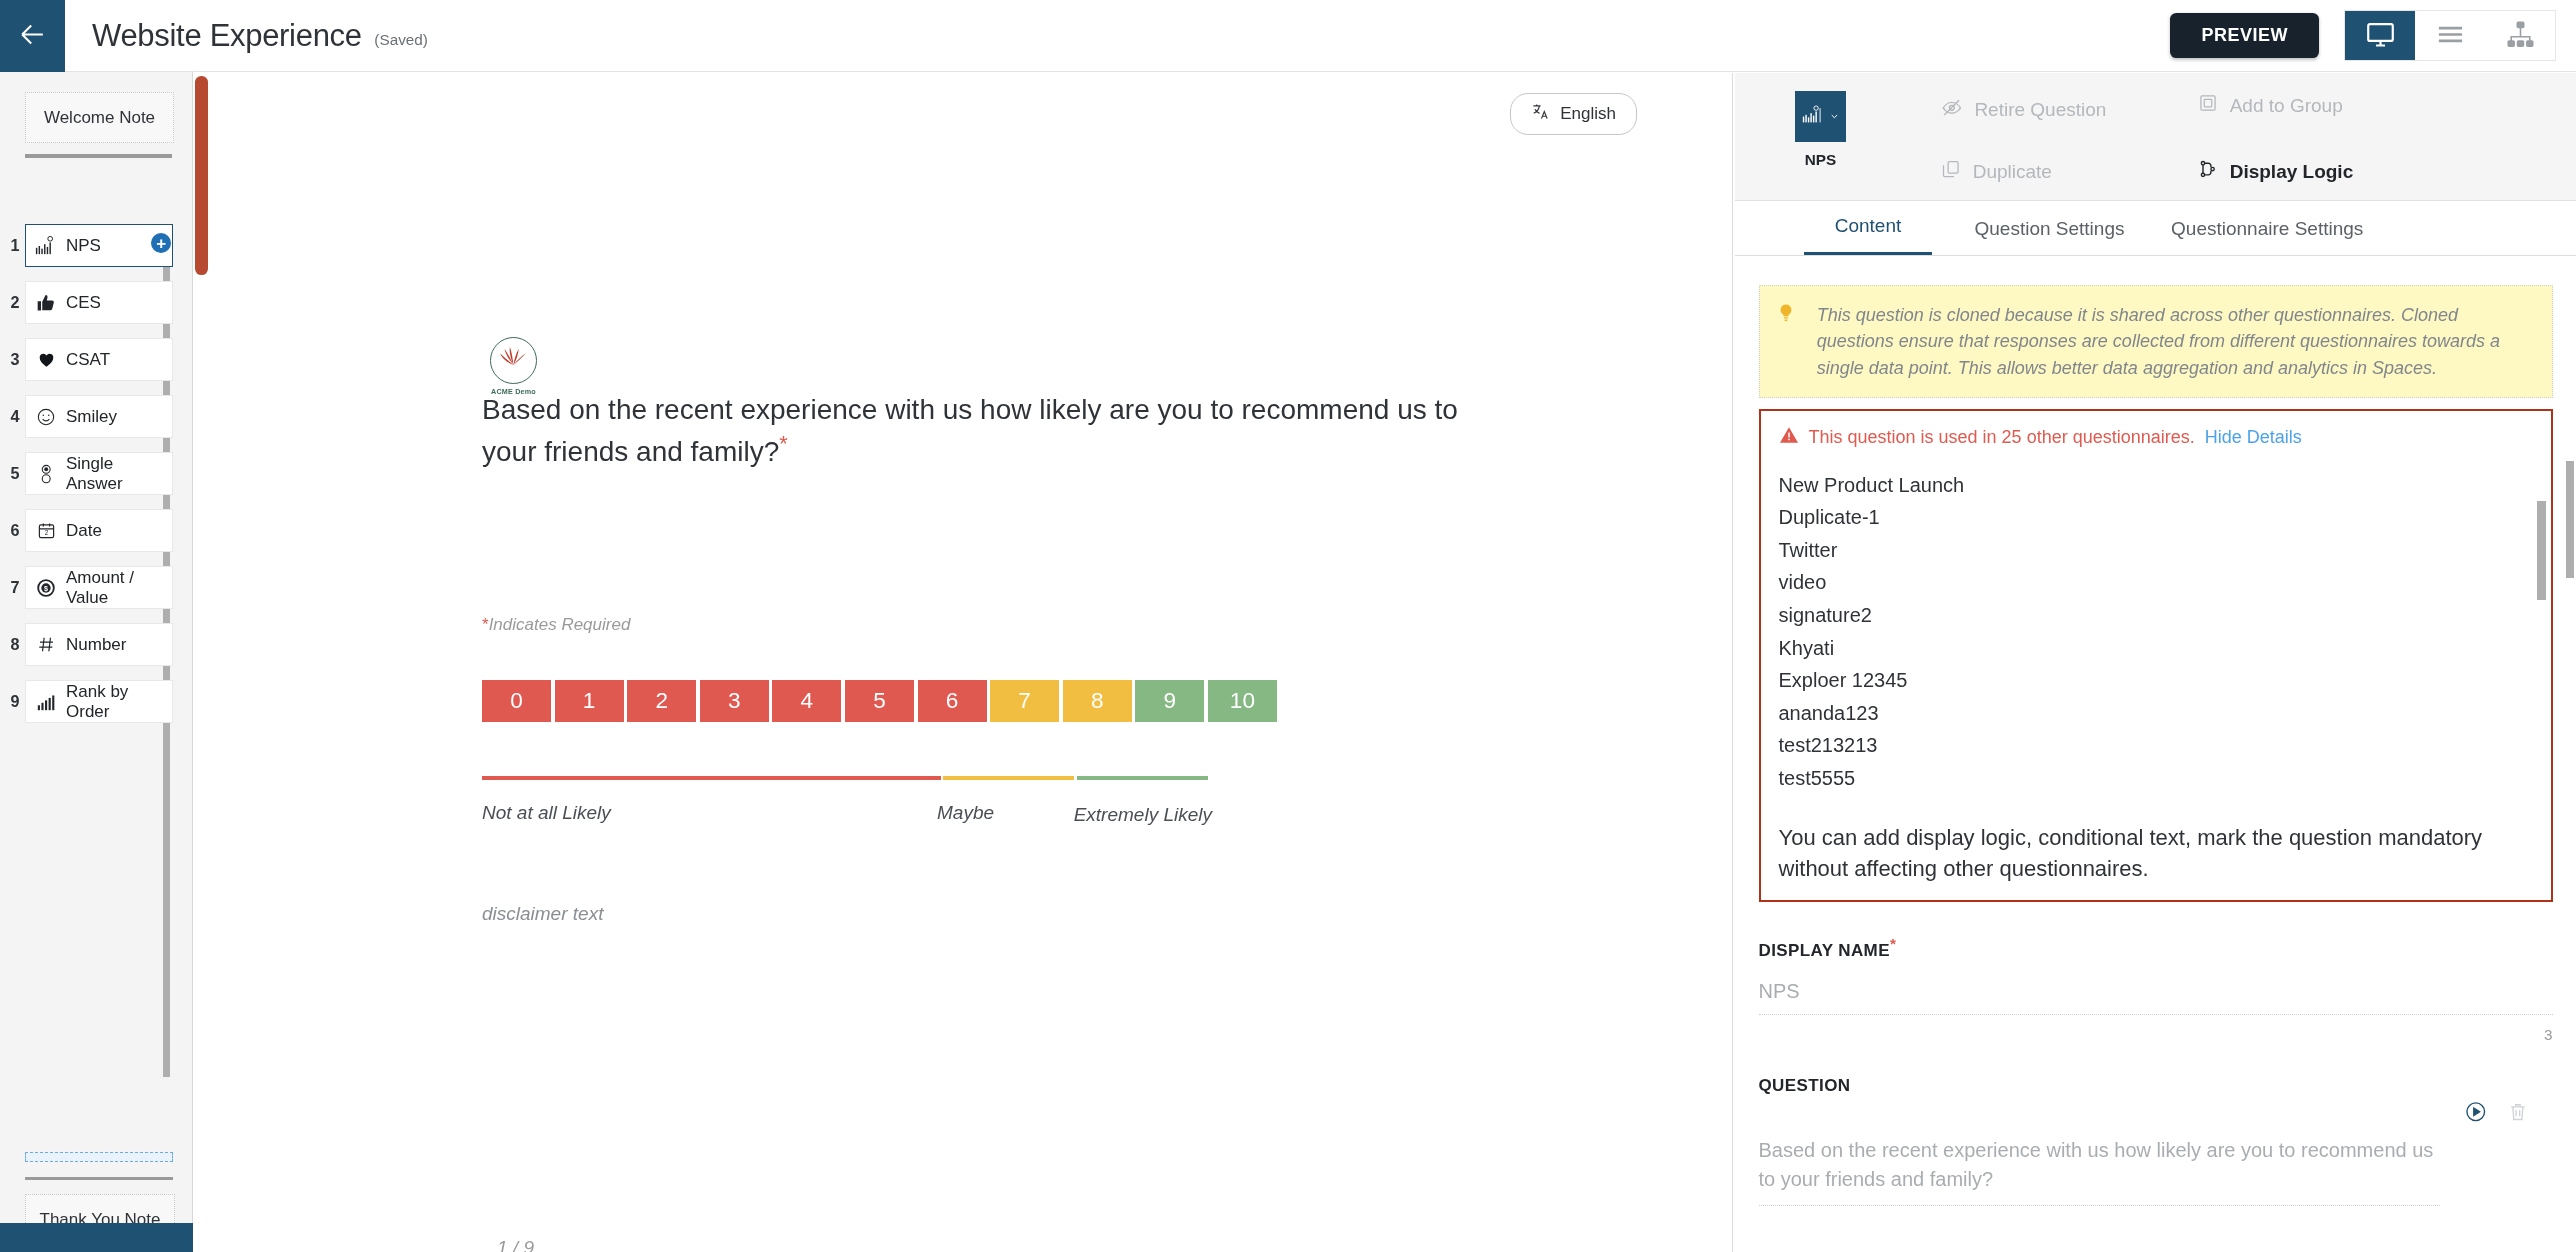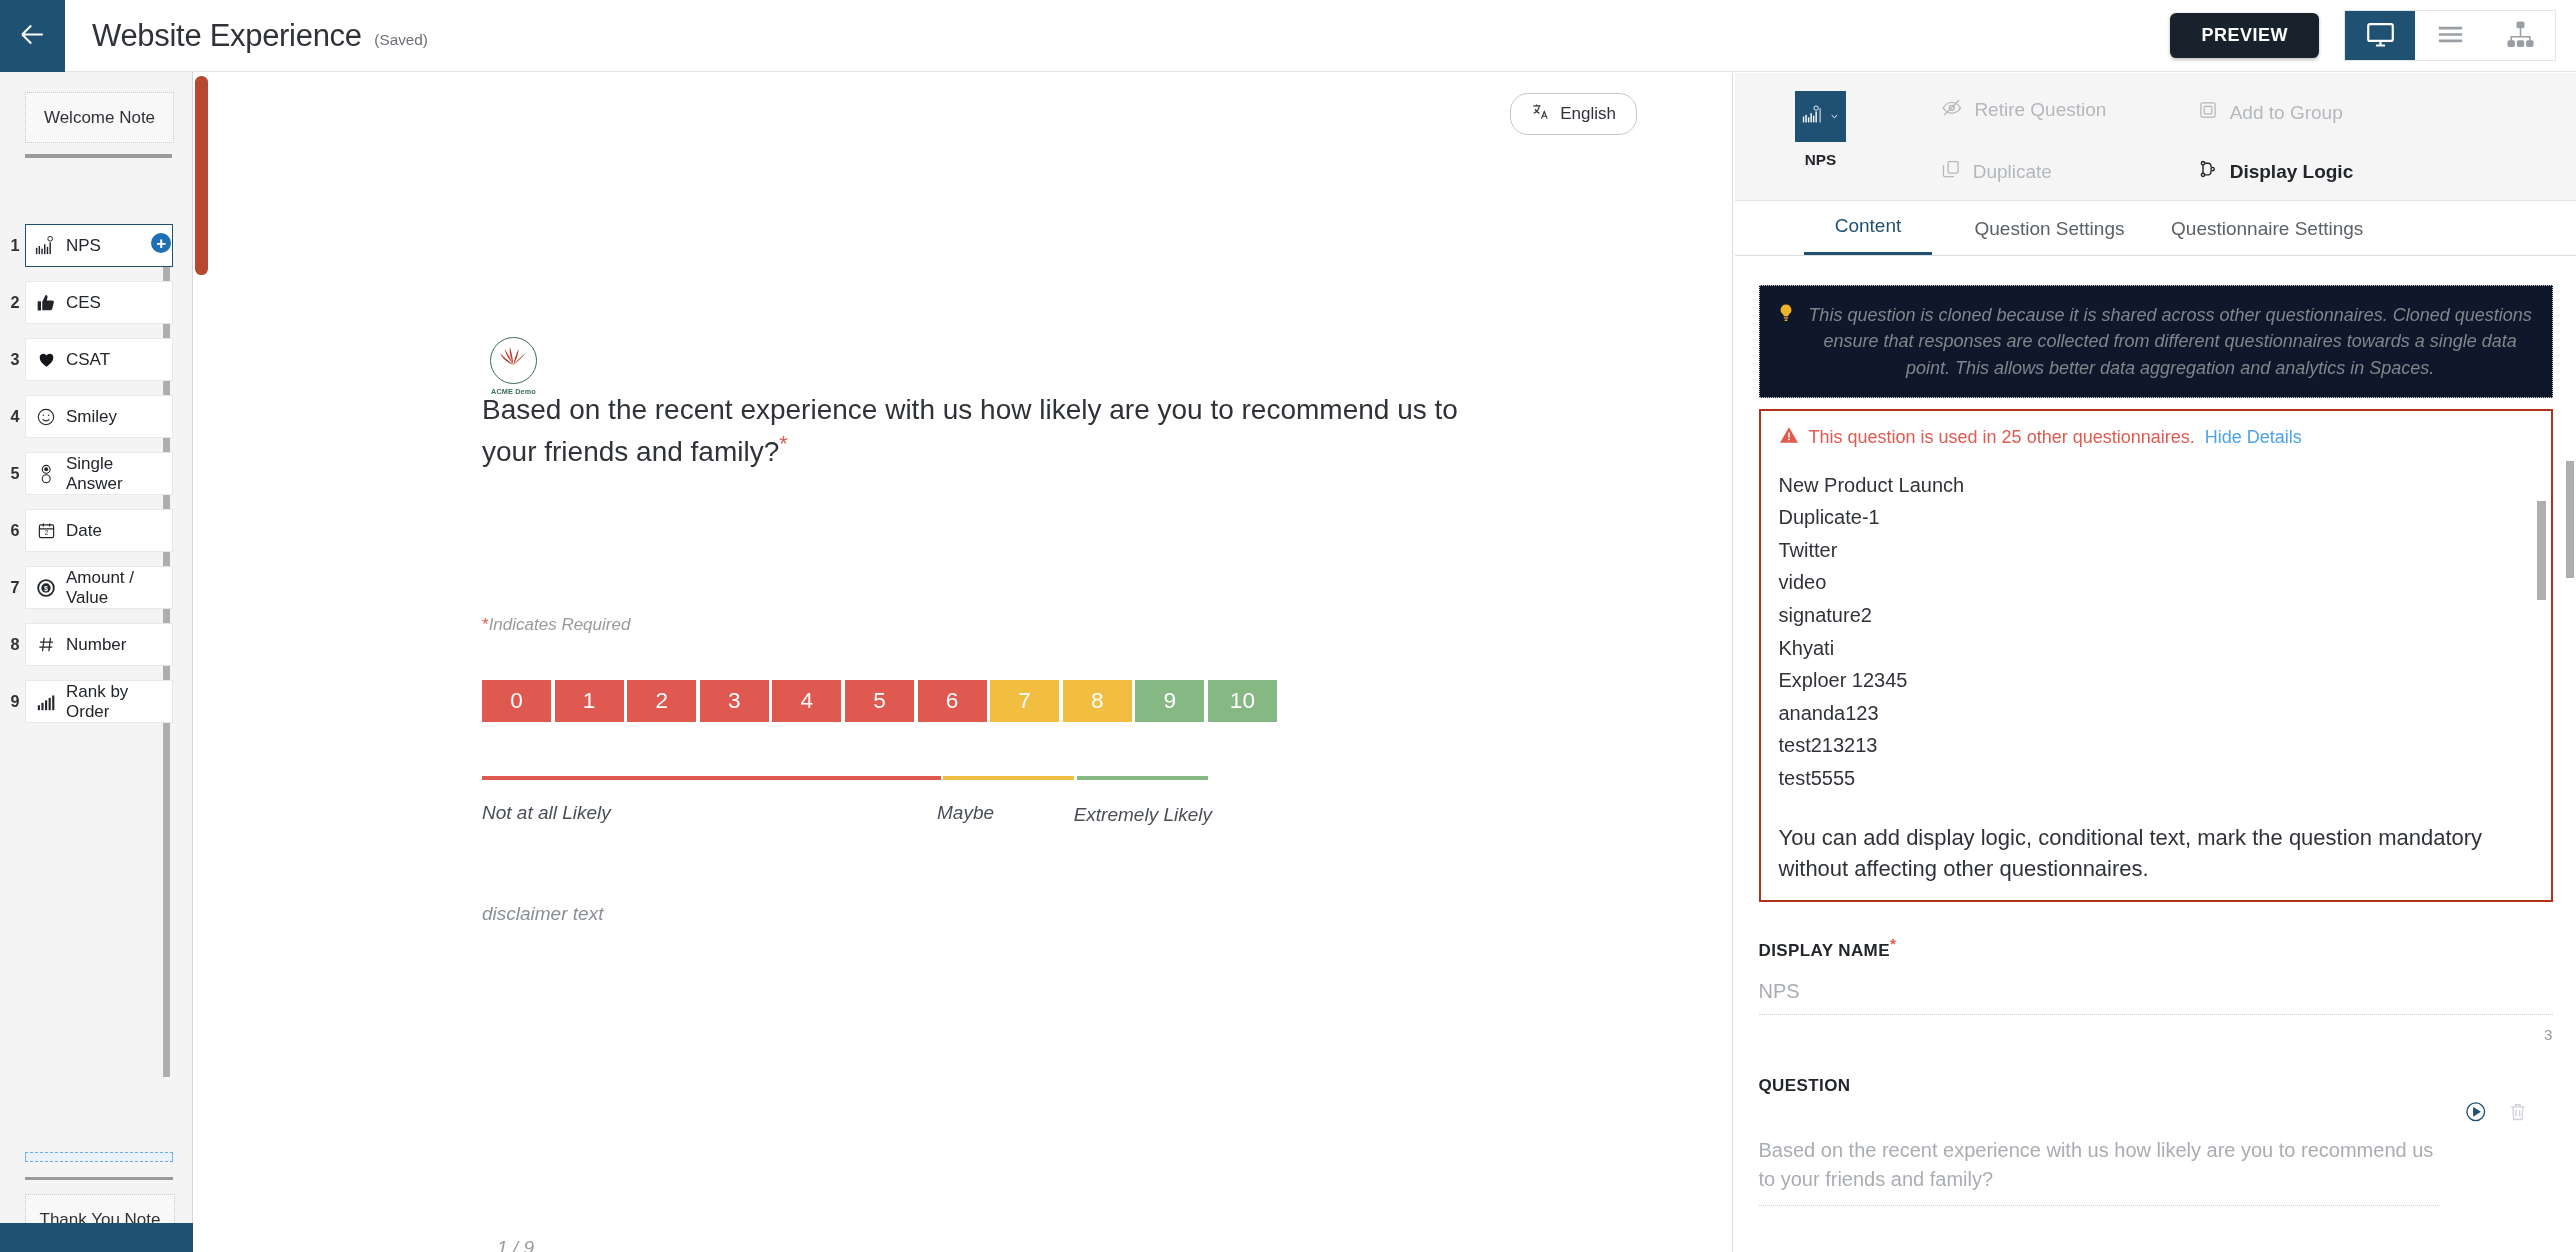--- a/index.html
+++ b/index.html
@@ -209,42 +209,42 @@
     text-align: center; font-size: 15.3px; color: #22262a; font-weight: bold;
   }
   .tool-link {
     position: absolute; display: flex; align-items: center; gap: 11.7px;
     font-size: 19px; cursor: pointer;
   }
   .tool-link.disabled { color: #b4b8bc; cursor: default; }
   .tool-link.enabled { color: #22262a; font-weight: bold; }
   .tl-retire { left: 206px; top: 23.5px; }
   .tl-dup    { left: 206px; top: 86px; }
-  .tl-group  { left: 463px; top: 27px; }
+  .tl-group  { left: 463px; top: 20px; }
   .tl-logic  { left: 463px; top: 86px; }
 
   .rp-tabs {
     height: 55px; display: flex; align-items: flex-end;
     border-bottom: 0.9px solid #dedede; background: #fff;
   }
   .rp-tab {
     font-size: 19px; color: #5b6167; padding: 0 0 15.3px 0;
     cursor: pointer; text-align: center;
   }
   .rp-tab.active { color: #1f5173; border-bottom: 3.6px solid #1f5173; }
   .tab1 { width: 128px; margin-left: 69px; }
   .tab2 { width: 181px; margin-left: 27px; }
   .tab3 { width: 222px; margin-left: 16.2px; }
 
   .rp-body { position: relative; height: 996px; padding: 0 23.5px; }
   .info-box {
     margin-top: 29px;
-    border: 0.9px dotted #cfcfcf; background: #0f172a;
+    border: 0.9px dotted #cfcfcf; background: #fef9c3;
     padding: 16.2px 18px 16.2px 16.2px;
-    display: flex; gap: 11px; text-align: center;
+    display: flex; gap: 21px;
   }
   .info-text {
     font-size: 18px; font-style: italic; color: #80868c; line-height: 1.46;
   }
   .warn-box {
     margin-top: 11px; border: 2.7px solid #b03218; background: #fff;
     padding: 14.4px 18px 16.2px 18px; position: relative;
   }
   .warn-head {
     display: flex; align-items: center; gap: 10px;

